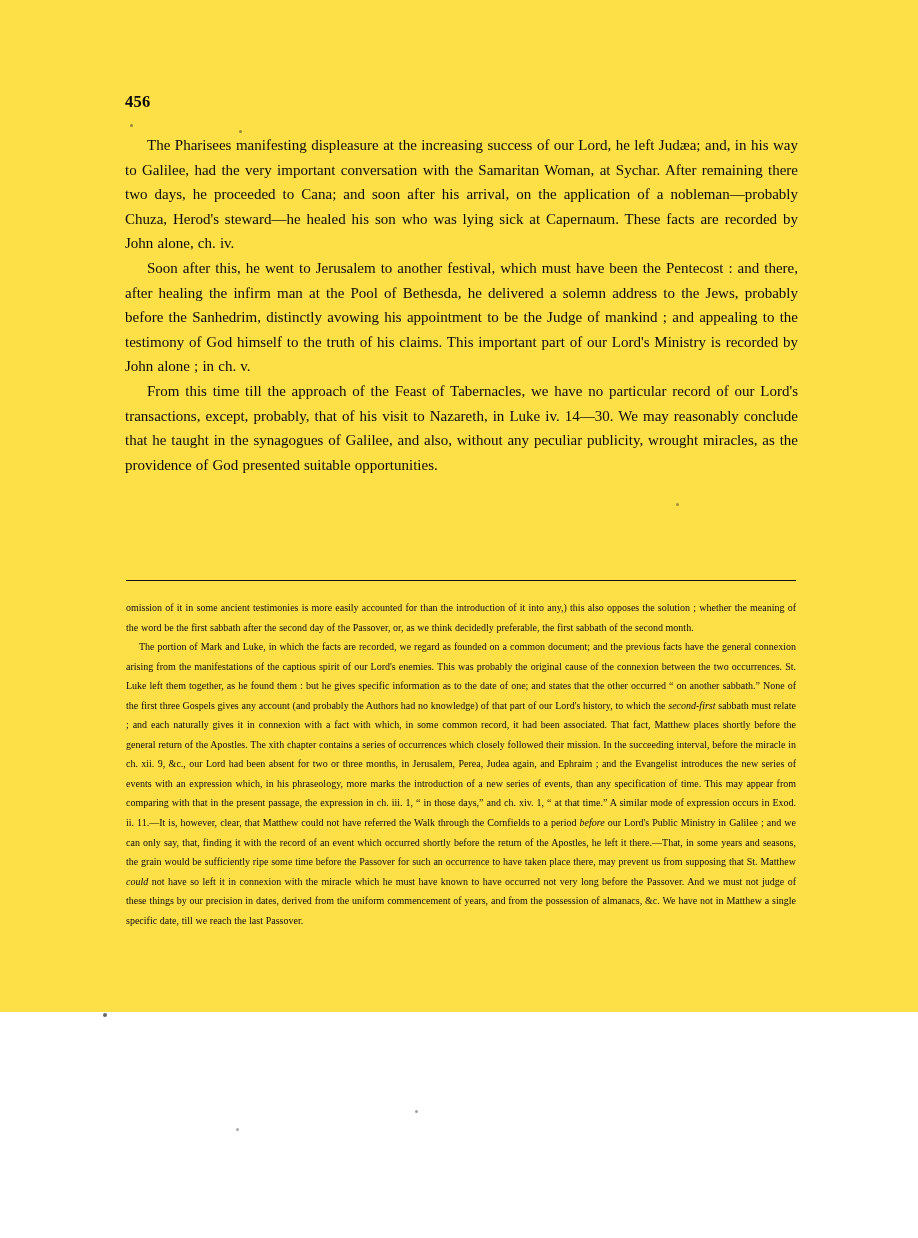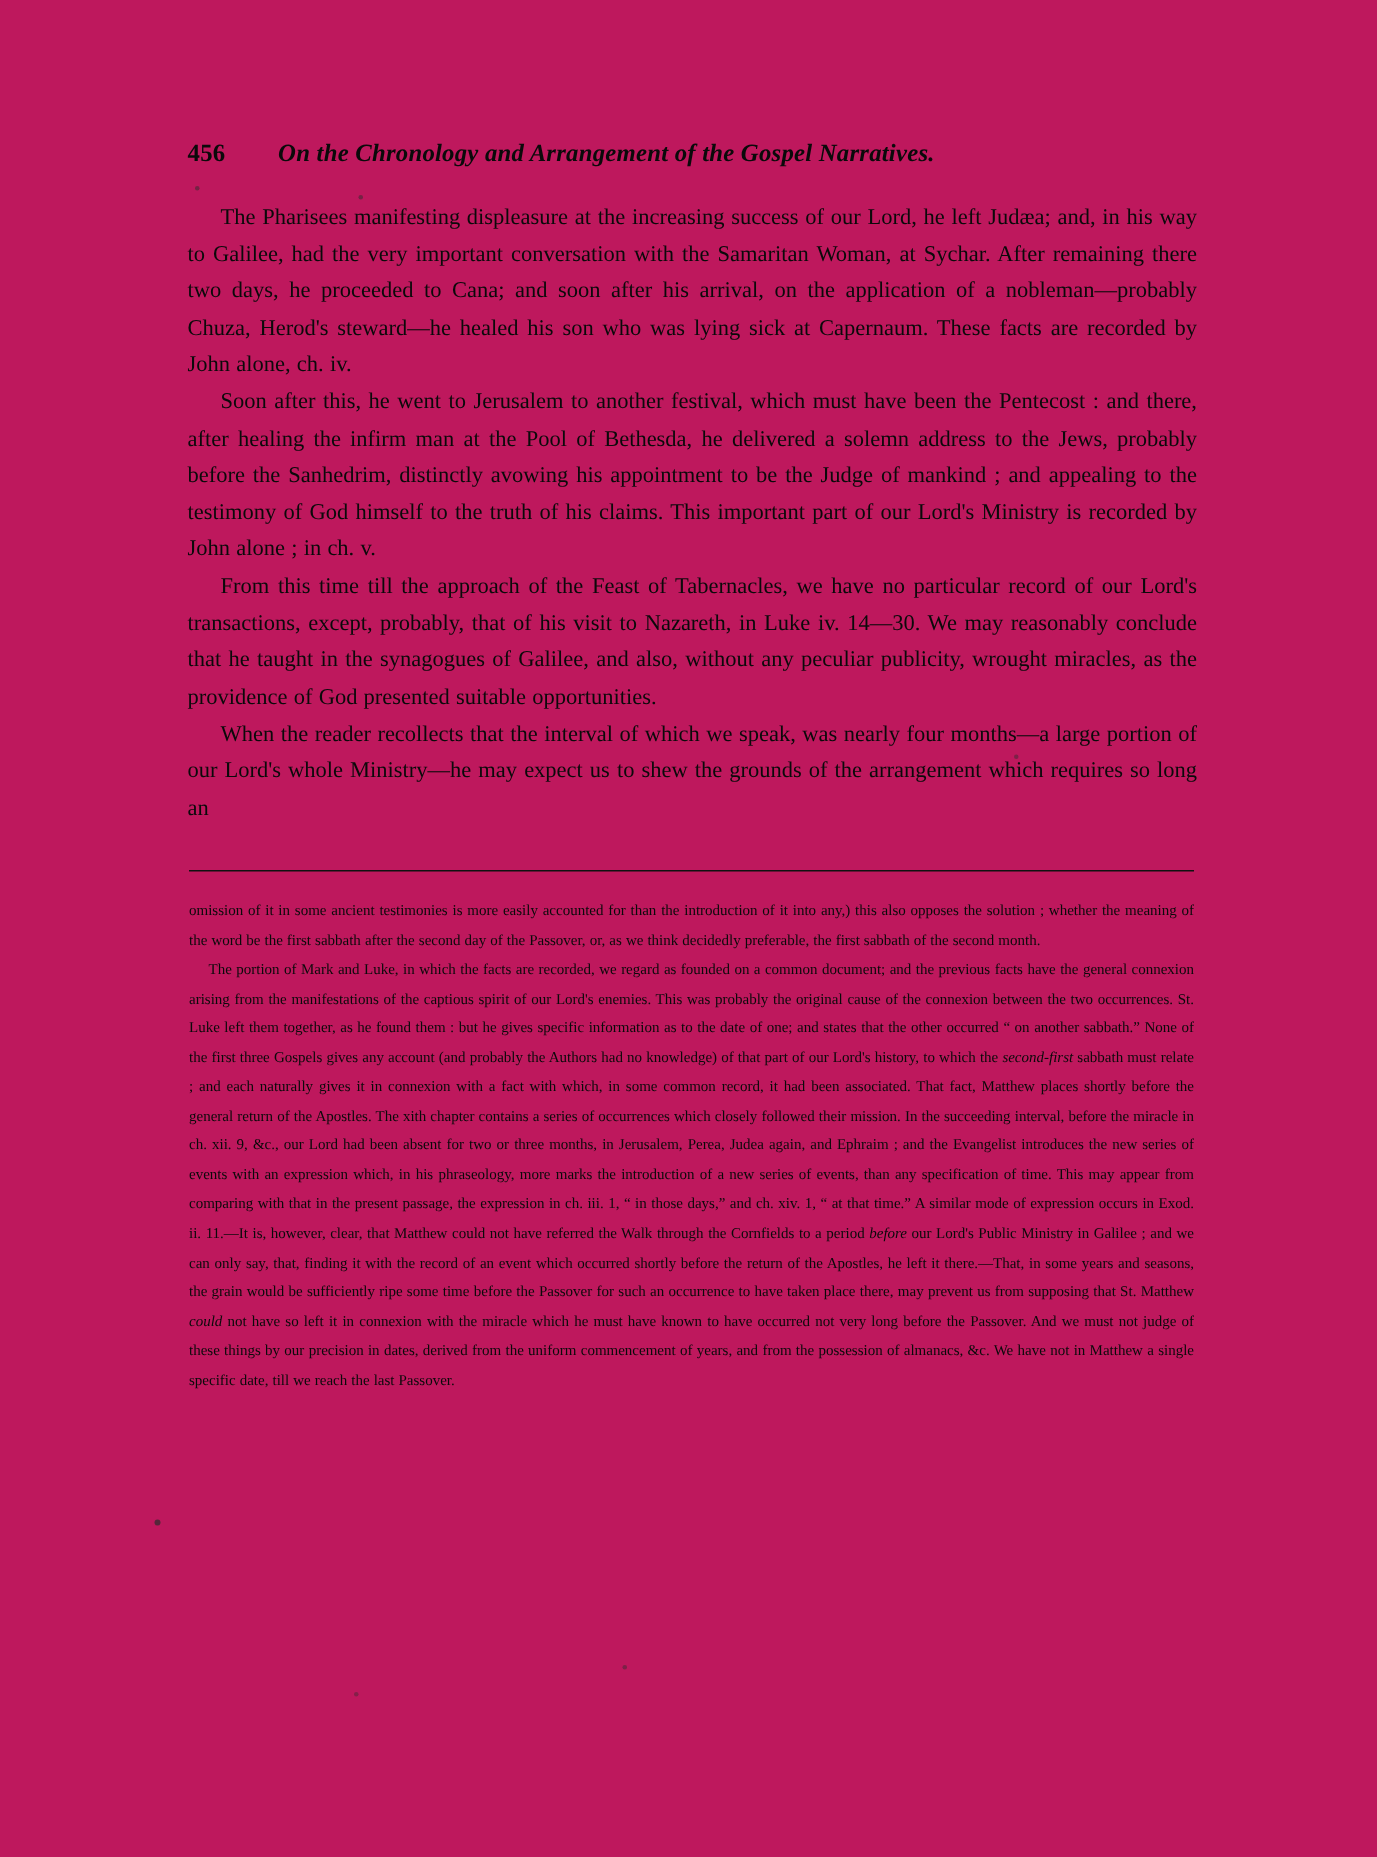--- a/index.html
+++ b/index.html
@@ -13,22 +13,22 @@
     position: relative;
     overflow: hidden;
     font-family: "Liberation Serif", "DejaVu Serif", serif;
     color: #0a0a0a;
   }
 
   .page {
     position: absolute;
     left: 0; top: 0;
     width: 918px;
-    height: 1238px;
-    background: #be185d;
+    height: 1012px;
+    background: #fde047;
   }
 
   
   .running-head {
     position: absolute;
     left: 125px;
     top: 92px;
     width: 672px;
     height: 24px;
     display: flex;
@@ -113,28 +113,26 @@
   .speck.s5 { left: 236px; top: 1128px; width: 3px; height: 3px; opacity: .4; }
   .speck.s6 { left: 130px; top: 124px; width: 3px; height: 3px; opacity: .5; }
 </style>
 </head>
 <body>
 
 <div class="page">
 
   <div class="running-head">
     <span class="folio">456</span>
-    <span class="head-title">On the Chronology and Arrangement of the Gospel Narratives.</span>
   </div>
 
   <div class="body-text">
     <p>The Pharisees manifesting displeasure at the increasing success of our Lord, he left Judæa; and, in his way to Galilee, had the very important conversation with the Samaritan Woman, at Sychar. After remaining there two days, he proceeded to Cana; and soon after his arrival, on the application of a nobleman—probably Chuza, Herod's steward—he healed his son who was lying sick at Capernaum. These facts are recorded by John alone, ch. iv.</p>
     <p>Soon after this, he went to Jerusalem to another festival, which must have been the Pentecost : and there, after healing the infirm man at the Pool of Bethesda, he delivered a solemn address to the Jews, probably before the Sanhedrim, distinctly avowing his appointment to be the Judge of mankind ; and appealing to the testimony of God himself to the truth of his claims. This important part of our Lord's Ministry is recorded by John alone ; in ch. v.</p>
     <p>From this time till the approach of the Feast of Tabernacles, we have no particular record of our Lord's transactions, except, probably, that of his visit to Nazareth, in Luke iv. 14—30. We may reasonably conclude that he taught in the synagogues of Galilee, and also, without any peculiar publicity, wrought miracles, as the providence of God presented suitable opportunities.</p>
-    <p>When the reader recollects that the interval of which we speak, was nearly four months—a large portion of our Lord's whole Ministry—he may expect us to shew the grounds of the arrangement which requires so long an</p>
   </div>
 
   <div class="rule"></div>
 
   <div class="footnote">
     <p><span>omission of it in some ancient testimonies is more easily accounted for than the introduction of it into any,) this also opposes the solution ; whether the meaning of the word be the first sabbath after the second day of the Passover, or, as we think decidedly preferable, the first sabbath of the second month.</span></p>
     <p class="indented"><span>The portion of Mark and Luke, in which the facts are recorded, we regard as founded on a common document; and the previous facts have the general connexion arising from the manifestations of the captious spirit of our Lord's enemies. This was probably the original cause of the connexion between the two occurrences. St. Luke left them together, as he found them : but he gives specific information as to the date of one; and states that the other occurred “ on another sabbath.” None of the first three Gospels gives any account (and probably the Authors had no knowledge) of that part of our Lord's history, to which the </span><em>second-first</em><span> sabbath must relate ; and each naturally gives it in connexion with a fact with which, in some common record, it had been associated. That fact, Matthew places shortly before the general return of the Apostles. The xith chapter contains a series of occurrences which closely followed their mission. In the succeeding interval, before the miracle in ch. xii. 9, &amp;c., our Lord had been absent for two or three months, in Jerusalem, Perea, Judea again, and Ephraim ; and the Evangelist introduces the new series of events with an expression which, in his phraseology, more marks the introduction of a new series of events, than any specification of time. This may appear from comparing with that in the present passage, the expression in ch. iii. 1, “ in those days,” and ch. xiv. 1, “ at that time.” A similar mode of expression occurs in Exod. ii. 11.—It is, however, clear, that Matthew could not have referred the Walk through the Cornfields to a period </span><em>before</em><span> our Lord's Public Ministry in Galilee ; and we can only say, that, finding it with the record of an event which occurred shortly before the return of the Apostles, he left it there.—That, in some years and seasons, the grain would be sufficiently ripe some time before the Passover for such an occurrence to have taken place there, may prevent us from supposing that St. Matthew </span><em>could</em><span> not have so left it in connexion with the miracle which he must have known to have occurred not very long before the Passover. And we must not judge of these things by our precision in dates, derived from the uniform commencement of years, and from the possession of almanacs, &amp;c. We have not in Matthew a single specific date, till we reach the last Passover.</span></p>
   </div>
 
   <span class="speck s1"></span>

